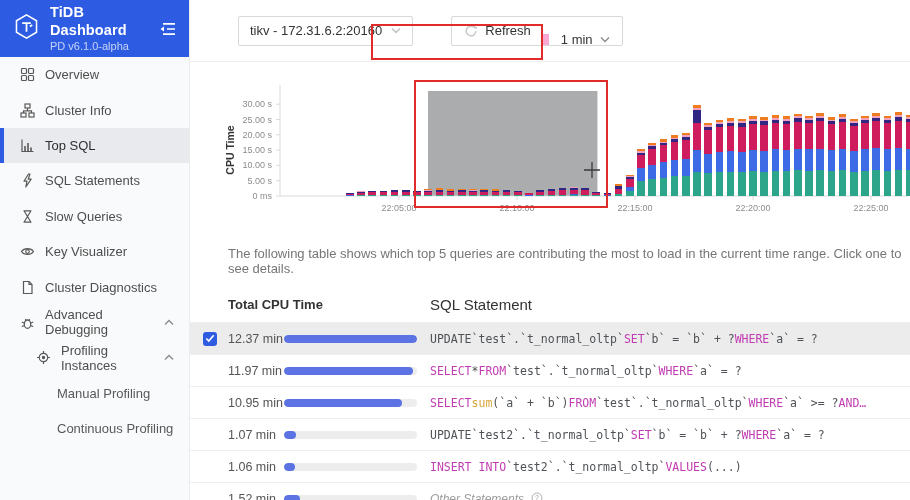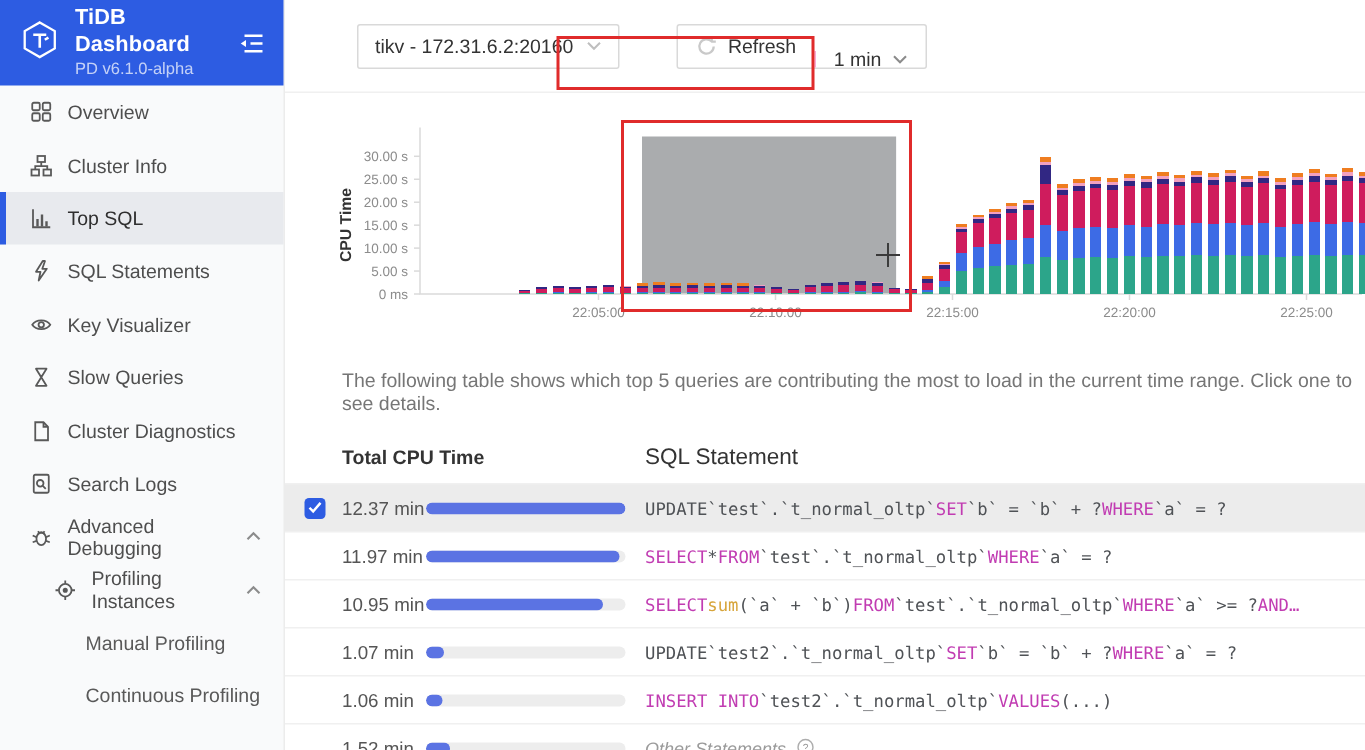--- a/index.html
+++ b/index.html
@@ -33,21 +33,21 @@
 
   
   .toolbar { position:relative; height:62px; border-bottom:1px solid #f0f0f0;
              display:flex; align-items:center; padding-left:48px; }
   .selbox, .btn-group { height:30px; border:1px solid #d9d9d9; border-radius:2px;
              display:flex; align-items:center; background:#fff; }
   .selbox { padding:0 11px; gap:9px; font-size:13px; color:#333; cursor:pointer; }
   .btn-group { align-items:stretch; }
   .tbtn { display:flex; align-items:center; gap:7px; padding:0 12px; font-size:13px;
           color:#333; cursor:pointer; }
-  .tbtn + .tbtn { border-left:1px solid #f9a8d4;margin-top:17px; }
+  .tbtn + .tbtn { border-left:6px solid #f9a8d4;margin-top:17px; }
   .gap21 { width:21px; } .gap17 { width:17px; }
   .annot-box { position:absolute; border:2px solid #e02b2b; pointer-events:none; }
   #annot-toolbar { left:181px; top:24px; width:172px; height:36px; }
 
   
   .chart-wrap { position:relative; width:720px; height:150px; margin-top:8px; }
   .chart-wrap svg { position:absolute; left:0; top:0; }
 
   
   .desc { margin:26px 0 0 38px; font-size:13px; color:#767676; }
@@ -133,52 +133,42 @@
           <span style="display:flex">
             <svg class="mi" width="15" height="15" viewBox="0 0 15 15" fill="none" stroke="#595959" stroke-width="1.2">
               <path d="M8.5 1 L4 8.2 H7 L5.8 14 L11.2 6.2 H8.2 L10 1 Z" stroke-linejoin="round"></path>
             </svg>
           </span>
           <span>SQL Statements</span>
         </div>
         <div class="sb-item lvl0">
           <span style="display:flex">
             <svg class="mi" width="15" height="15" viewBox="0 0 15 15" fill="none" stroke="#595959" stroke-width="1.2">
+              <path d="M4 1.8 H11 L7.5 7.5 L11 13.2 H4 L7.5 7.5 Z" stroke-linejoin="round"></path>
+            </svg>
+          </span>
+          <span>Slow Queries</span>
+        </div>
+        <div class="sb-item lvl0">
+          <span style="display:flex">
+            <svg class="mi" width="15" height="15" viewBox="0 0 15 15" fill="none" stroke="#595959" stroke-width="1.2">
               <path d="M1.5 7.5 C4 3.6 11 3.6 13.5 7.5 C11 11.4 4 11.4 1.5 7.5 Z"></path>
               <circle cx="7.5" cy="7.5" r="1.8"></circle>
             </svg>
           </span>
           <span>Key Visualizer</span>
         </div>
         <div class="sb-item lvl0">
           <span style="display:flex">
             <svg class="mi" width="15" height="15" viewBox="0 0 15 15" fill="none" stroke="#595959" stroke-width="1.2">
-              <path d="M4 1.8 H11 L7.5 7.5 L11 13.2 H4 L7.5 7.5 Z" stroke-linejoin="round"></path>
-            </svg>
-          </span>
-          <span>Slow Queries</span>
-        </div>
-        <div class="sb-item lvl0">
-          <span style="display:flex">
-            <svg class="mi" width="15" height="15" viewBox="0 0 15 15" fill="none" stroke="#595959" stroke-width="1.2">
               <path d="M3.5 1.5 H9 L12 4.5 V13.5 H3.5 Z"></path>
               <path d="M9 1.5 V4.5 H12"></path>
             </svg>
           </span>
           <span>Cluster Diagnostics</span>
-        </div>
-        <div class="sb-item lvl0">
-          <span style="display:flex">
-            <svg class="mi" width="15" height="15" viewBox="0 0 15 15" fill="none" stroke="#595959" stroke-width="1.2">
-              <rect x="2.5" y="1.5" width="10" height="12" rx="1"></rect>
-              <circle cx="6.8" cy="7.2" r="2.2"></circle>
-              <path d="M8.4 8.8 L10.5 10.9"></path>
-            </svg>
-          </span>
-          <span>Search Logs</span>
         </div>
         <div class="sb-item lvl0">
           <span style="display:flex">
             <svg class="mi" width="15" height="15" viewBox="0 0 15 15" fill="none" stroke="#595959" stroke-width="1.2">
               <ellipse cx="7.5" cy="9.2" rx="3.2" ry="4.2"></ellipse>
               <path d="M5.5 6 A2.5 2.5 0 0 1 9.5 6 M5.3 4.2 L6.4 5.6 M9.7 4.2 L8.6 5.6 M1.8 7 L4.4 8.2 M1.8 11.5 L4.4 10.6 M13.2 7 L10.6 8.2 M13.2 11.5 L10.6 10.6"></path>
             </svg>
           </span>
           <span>Advanced Debugging</span>
           <span class="chev">

